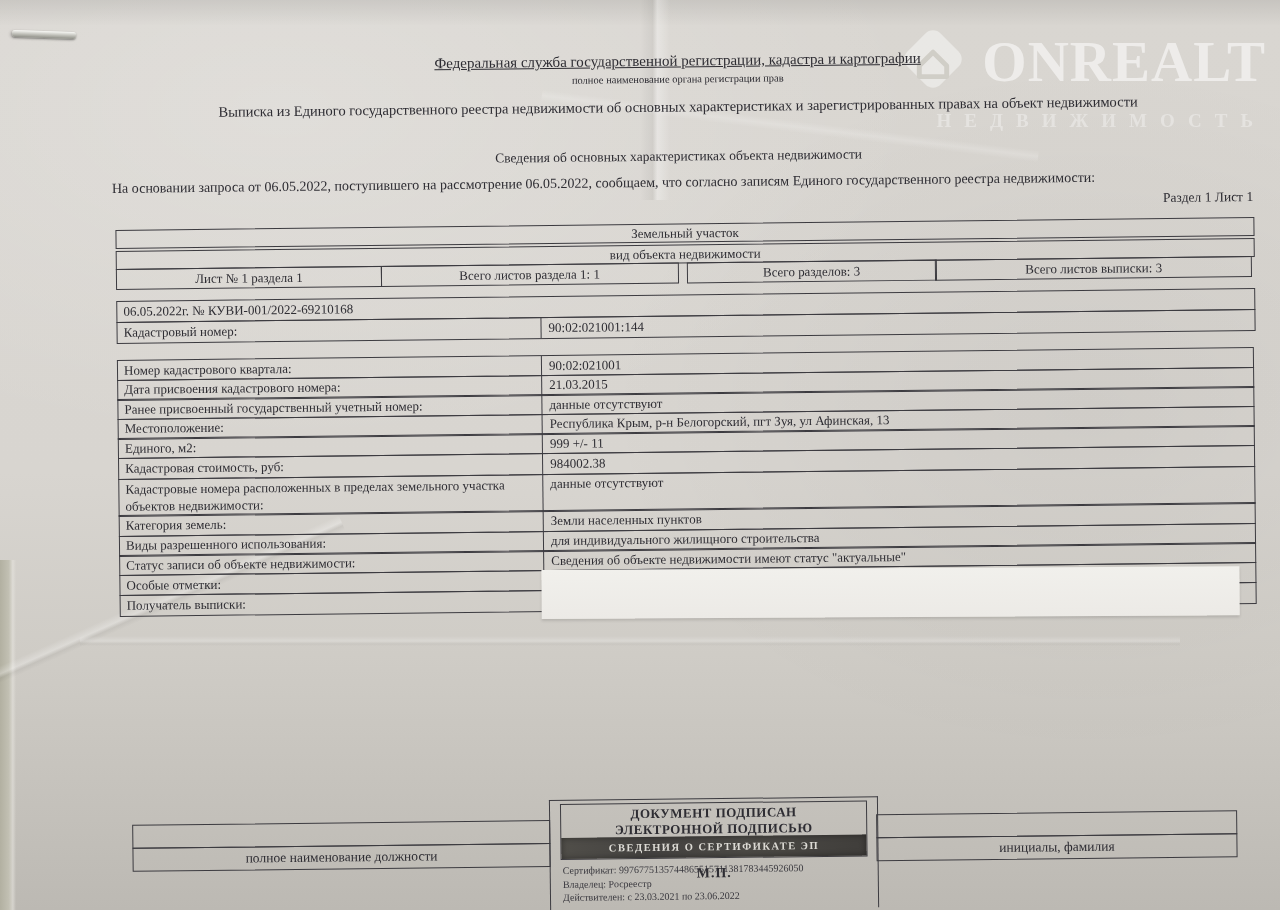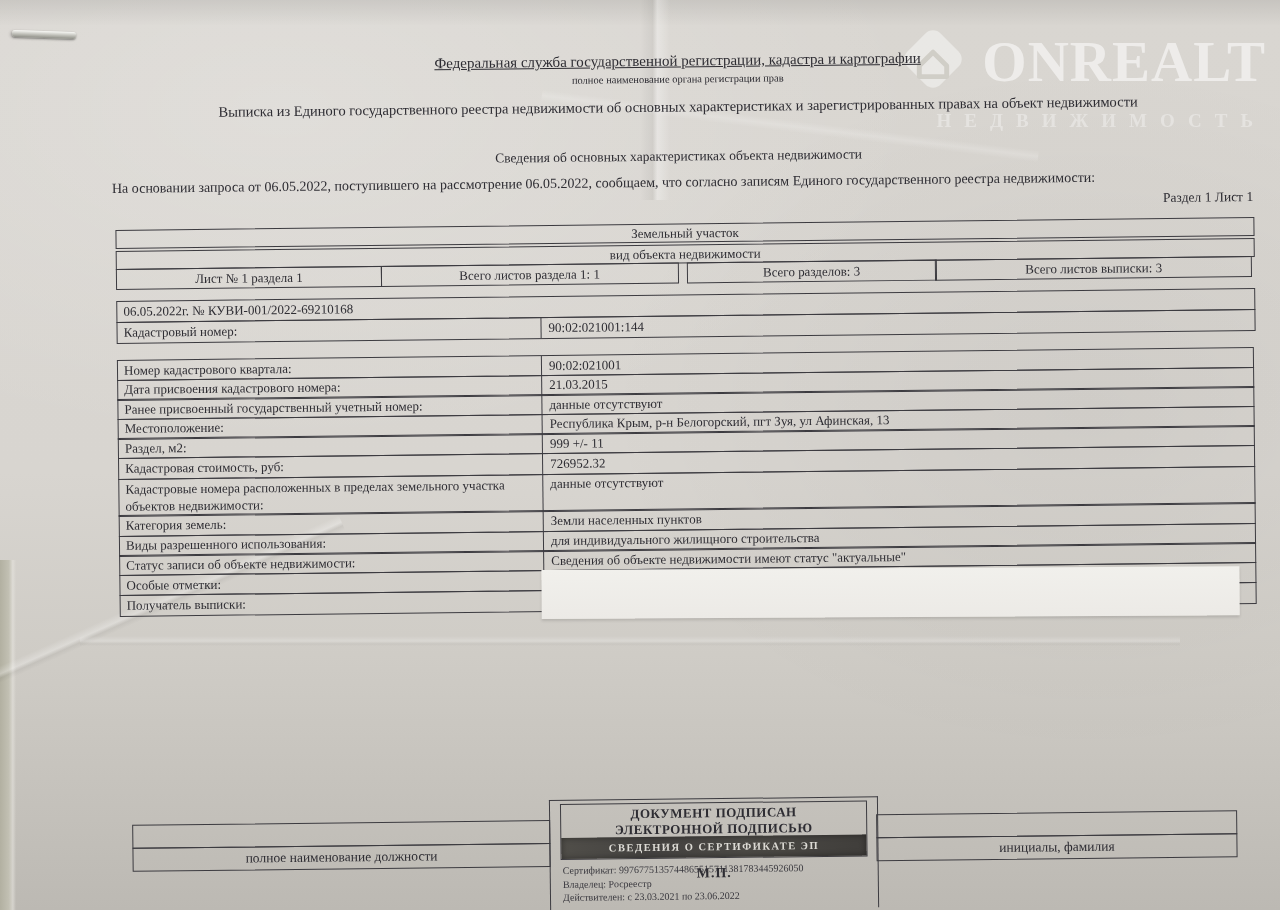--- a/index.html
+++ b/index.html
@@ -142,29 +142,29 @@
         <div class="cell-value"><span>данные отсутствуют</span></div>
       </div>
       <div class="row collapse" style="height:21px;">
         <div class="cell-label">
             <span>Местоположение:</span>
           </div>
         <div class="cell-value"><span>Республика Крым, р-н Белогорский, пгт Зуя, ул Афинская, 13</span></div>
       </div>
       <div class="row collapse" style="height:21px;">
         <div class="cell-label">
-            <span>Раздел, м2:</span>
+            <span>Единого, м2:</span>
           </div>
         <div class="cell-value"><span>999 +/- 11</span></div>
       </div>
       <div class="row collapse" style="height:22px;">
         <div class="cell-label">
             <span>Кадастровая стоимость, руб:</span>
           </div>
-        <div class="cell-value"><span>726952.32</span></div>
+        <div class="cell-value"><span>984002.38</span></div>
       </div>
       <div class="row collapse" style="height:38px;align-items:flex-start;">
         <div class="cell-label" style="align-items:flex-start;padding-top:1px;line-height:17px;">
             <span>Кадастровые номера расположенных в пределах земельного участка объектов недвижимости:</span>
           </div>
         <div class="cell-value" style="padding-top:1px;"><span>данные отсутствуют</span></div>
       </div>
       <div class="row collapse" style="height:22px;">
         <div class="cell-label">
             <span>Категория земель:</span>

